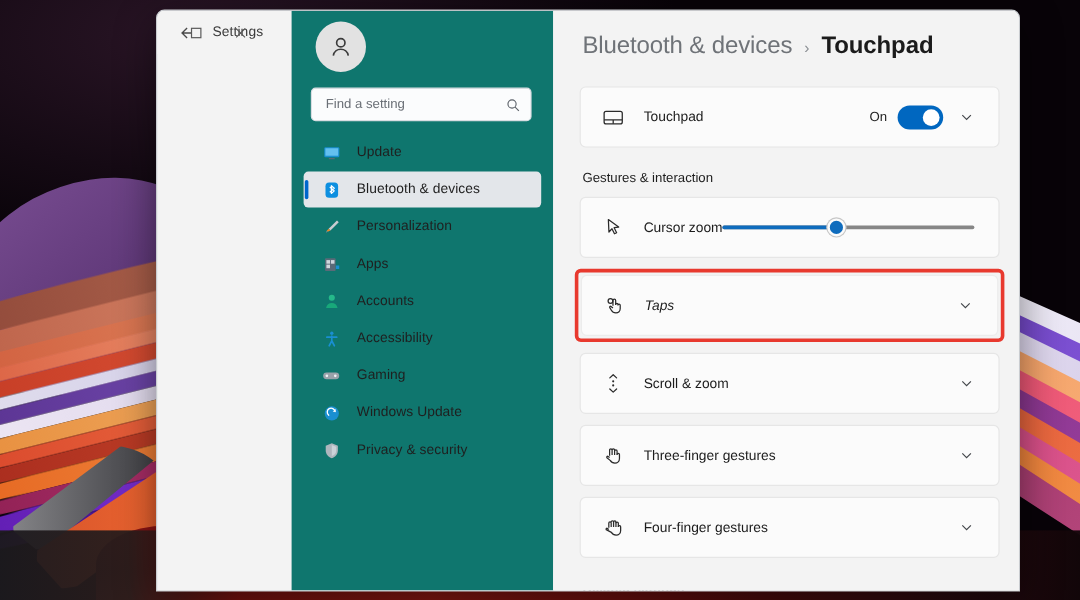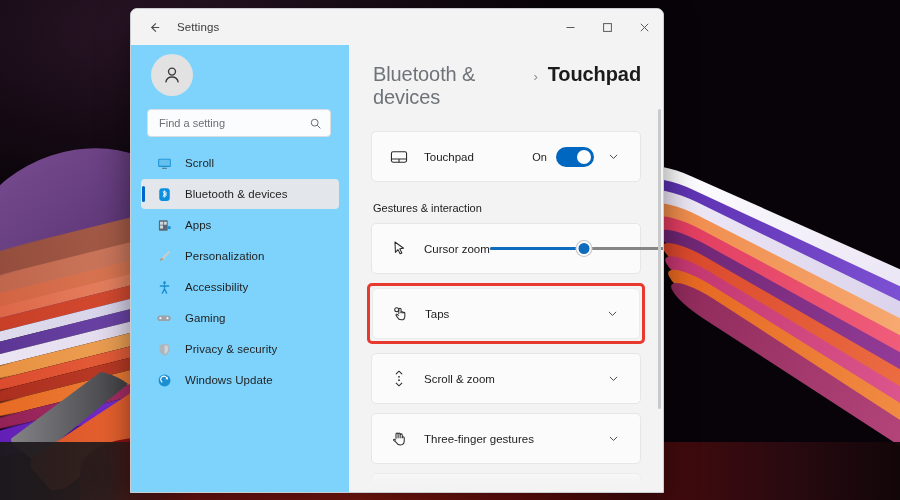--- a/index.html
+++ b/index.html
@@ -89,28 +89,29 @@
     background: linear-gradient(90deg,
       #1c1a1e 0%, #2a1d1c 12%, #7b1210 22%, #8d1a12 40%,
       #6f0f0e 58%, #4a0b0c 72%, #2a0a10 88%, #120609 100%);
     opacity: 0.95;
   }
 
   
   .window {
     position: absolute;
     left: 130px; top: 8px;
-    width: 534px; height: 485px;
+    width: 720px; height: 485px;
     background: #f3f3f3;
     border: 1px solid #c9ccd0;
     border-radius: 7px 7px 0 0;
     overflow: hidden;
     display: flex;
-    flex-direction: column;
+    flex-direction: row;
     box-shadow: 0 10px 34px rgba(0,0,0,0.45);
+    gap: 24px;
   }
 
   
   .titlebar {
     height: 36px;
     flex: 0 0 36px;
     background: #f3f3f3;
     display: flex;
     align-items: center;
     position: relative;
@@ -146,21 +147,21 @@
     flex: 1 1 auto;
     display: flex;
     min-height: 0;
     position: relative;
   }
 
   
   .sidebar {
     width: 218px;
     flex: 0 0 218px;
-    background: #7dd3fc;
+    background: #0f766e;
     padding: 0 0 0 0;
     display: flex;
     flex-direction: column;
     min-height: 0;
   }
   .profile {
     display: flex;
     align-items: center;
     padding: 8px 0 10px 20px;
     height: 62px;
@@ -344,21 +345,21 @@
   }
 
   
   .highlight-wrap {
     position: relative;
     border: 3px solid #e8392e;
     border-radius: 5px;
     margin: 0 -4px 9px -4px;
     padding: 2px;
   }
-  .highlight-wrap .card { margin-bottom: 0; border-color: #ececec; }
+  .highlight-wrap .card { margin-bottom: 0; border-color: #ececec; font-style: italic; }
 
   
   .scroll-rail {
     position: absolute;
     right: 2px; top: 64px;
     width: 3px;
     height: 300px;
     background: #c7c9cb;
     border-radius: 2px;
   }
@@ -476,58 +477,67 @@
       <div class="nav">
 
         <div class="nav-item">
           <span class="nav-icon">
             <svg width="15" height="15" viewBox="0 0 16 16">
               <rect x="1.3" y="2.8" width="13.4" height="9" rx="1.1" fill="#1a8fd1"></rect>
               <rect x="2.3" y="3.8" width="11.4" height="6.6" fill="#63c0ef"></rect>
               <rect x="5.3" y="12.4" width="5.4" height="1.1" rx="0.5" fill="#5a6a75"></rect>
             </svg>
           </span>
-          <span class="nav-label">Scroll</span>
+          <span class="nav-label">Update</span>
         </div>
 
         <div class="nav-item active">
           <span class="nav-icon">
             <svg width="15" height="15" viewBox="0 0 16 16">
               <rect x="2.4" y="1.2" width="11.2" height="13.6" rx="3.2" fill="#0d8fe0"></rect>
               <path d="M6.2 5.1l4 3.5-2.6 2.3V4l2.6 2.3-4 3.5" fill="none" stroke="#fff" stroke-width="1.05" stroke-linejoin="round"></path>
             </svg>
           </span>
           <span class="nav-label">Bluetooth &amp; devices</span>
         </div>
 
+
+        <div class="nav-item">
+          <span class="nav-icon">
+            <svg width="15" height="15" viewBox="0 0 16 16">
+              <path d="M12.6 1.8l1.6 1.6-7.4 7.4-1.6-1.6z" fill="#c9ccd1"></path>
+              <path d="M5.2 9.2l1.6 1.6-2.4 1.1-.9-.9z" fill="#e8892b"></path>
+              <path d="M3.5 11l.9.9-1.6.9z" fill="#8a8f96"></path>
+            </svg>
+          </span>
+          <span class="nav-label">Personalization</span>
+        </div>
 
         <div class="nav-item">
           <span class="nav-icon">
             <svg width="15" height="15" viewBox="0 0 16 16">
               <rect x="2" y="2.4" width="9.4" height="11.2" rx="0.8" fill="#5a6a78"></rect>
               <rect x="3.2" y="4" width="3.2" height="3.2" fill="#cfd6dc"></rect>
               <rect x="7.2" y="4" width="3.2" height="3.2" fill="#cfd6dc"></rect>
               <rect x="3.2" y="8" width="3.2" height="3.2" fill="#cfd6dc"></rect>
               <path d="M11.6 8.8h3v3h-3z" fill="#1a8fd1"></path>
             </svg>
           </span>
           <span class="nav-label">Apps</span>
         </div>
 
         <div class="nav-item">
           <span class="nav-icon">
             <svg width="15" height="15" viewBox="0 0 16 16">
-              <path d="M12.6 1.8l1.6 1.6-7.4 7.4-1.6-1.6z" fill="#c9ccd1"></path>
-              <path d="M5.2 9.2l1.6 1.6-2.4 1.1-.9-.9z" fill="#e8892b"></path>
-              <path d="M3.5 11l.9.9-1.6.9z" fill="#8a8f96"></path>
-            </svg>
-          </span>
-          <span class="nav-label">Personalization</span>
-        </div>
-
+              <circle cx="8" cy="4.4" r="2.7" fill="#25b98a"></circle>
+              <path d="M2.9 13.6c.4-2.9 2.5-4.6 5.1-4.6s4.7 1.7 5.1 4.6z" fill="#18a87a"></path>
+            </svg>
+          </span>
+          <span class="nav-label">Accounts</span>
+        </div>
 
 
         <div class="nav-item">
           <span class="nav-icon">
             <svg width="15" height="15" viewBox="0 0 16 16" stroke="#1a8fd1" stroke-width="1.5" fill="none" stroke-linecap="round">
               <circle cx="8" cy="2.9" r="1.5" fill="#1a8fd1" stroke="none"></circle>
               <path d="M8 5.4v4.2M3.6 6.4h8.8M5.7 14l2.3-4.4L10.3 14"></path>
             </svg>
           </span>
           <span class="nav-label">Accessibility</span>
@@ -540,36 +550,36 @@
               <circle cx="4.4" cy="8.2" r="1.1" fill="#f0f2f4"></circle>
               <circle cx="11.4" cy="8.2" r="1.1" fill="#f0f2f4"></circle>
             </svg>
           </span>
           <span class="nav-label">Gaming</span>
         </div>
 
         <div class="nav-item">
           <span class="nav-icon">
             <svg width="15" height="15" viewBox="0 0 16 16">
-              <path d="M8 1.5l5.4 2.1v4.2c0 3.3-2.2 5.8-5.4 6.9-3.2-1.1-5.4-3.6-5.4-6.9V3.6z" fill="#aeb6bd"></path>
-              <path d="M8 3.1l3.9 1.5v3.2c0 2.4-1.6 4.2-3.9 5.1z" fill="#cbd2d8"></path>
-            </svg>
-          </span>
-          <span class="nav-label">Privacy &amp; security</span>
-        </div>
-
-        <div class="nav-item">
-          <span class="nav-icon">
-            <svg width="15" height="15" viewBox="0 0 16 16">
               <circle cx="8" cy="8" r="6.3" fill="#1a8fd1"></circle>
               <path d="M10.9 6.3A3.5 3.5 0 105.3 9.6" fill="none" stroke="#fff" stroke-width="1.2" stroke-linecap="round"></path>
               <path d="M11.4 3.9v2.7H8.8z" fill="#fff"></path>
             </svg>
           </span>
           <span class="nav-label">Windows Update</span>
+        </div>
+
+        <div class="nav-item">
+          <span class="nav-icon">
+            <svg width="15" height="15" viewBox="0 0 16 16">
+              <path d="M8 1.5l5.4 2.1v4.2c0 3.3-2.2 5.8-5.4 6.9-3.2-1.1-5.4-3.6-5.4-6.9V3.6z" fill="#aeb6bd"></path>
+              <path d="M8 3.1l3.9 1.5v3.2c0 2.4-1.6 4.2-3.9 5.1z" fill="#cbd2d8"></path>
+            </svg>
+          </span>
+          <span class="nav-label">Privacy &amp; security</span>
         </div>
 
       </div>
     </div>
 
     <div class="main">
 
       <div class="breadcrumb">
         <span class="crumb-parent">Bluetooth &amp; devices</span>
         <span class="crumb-sep">›</span>

